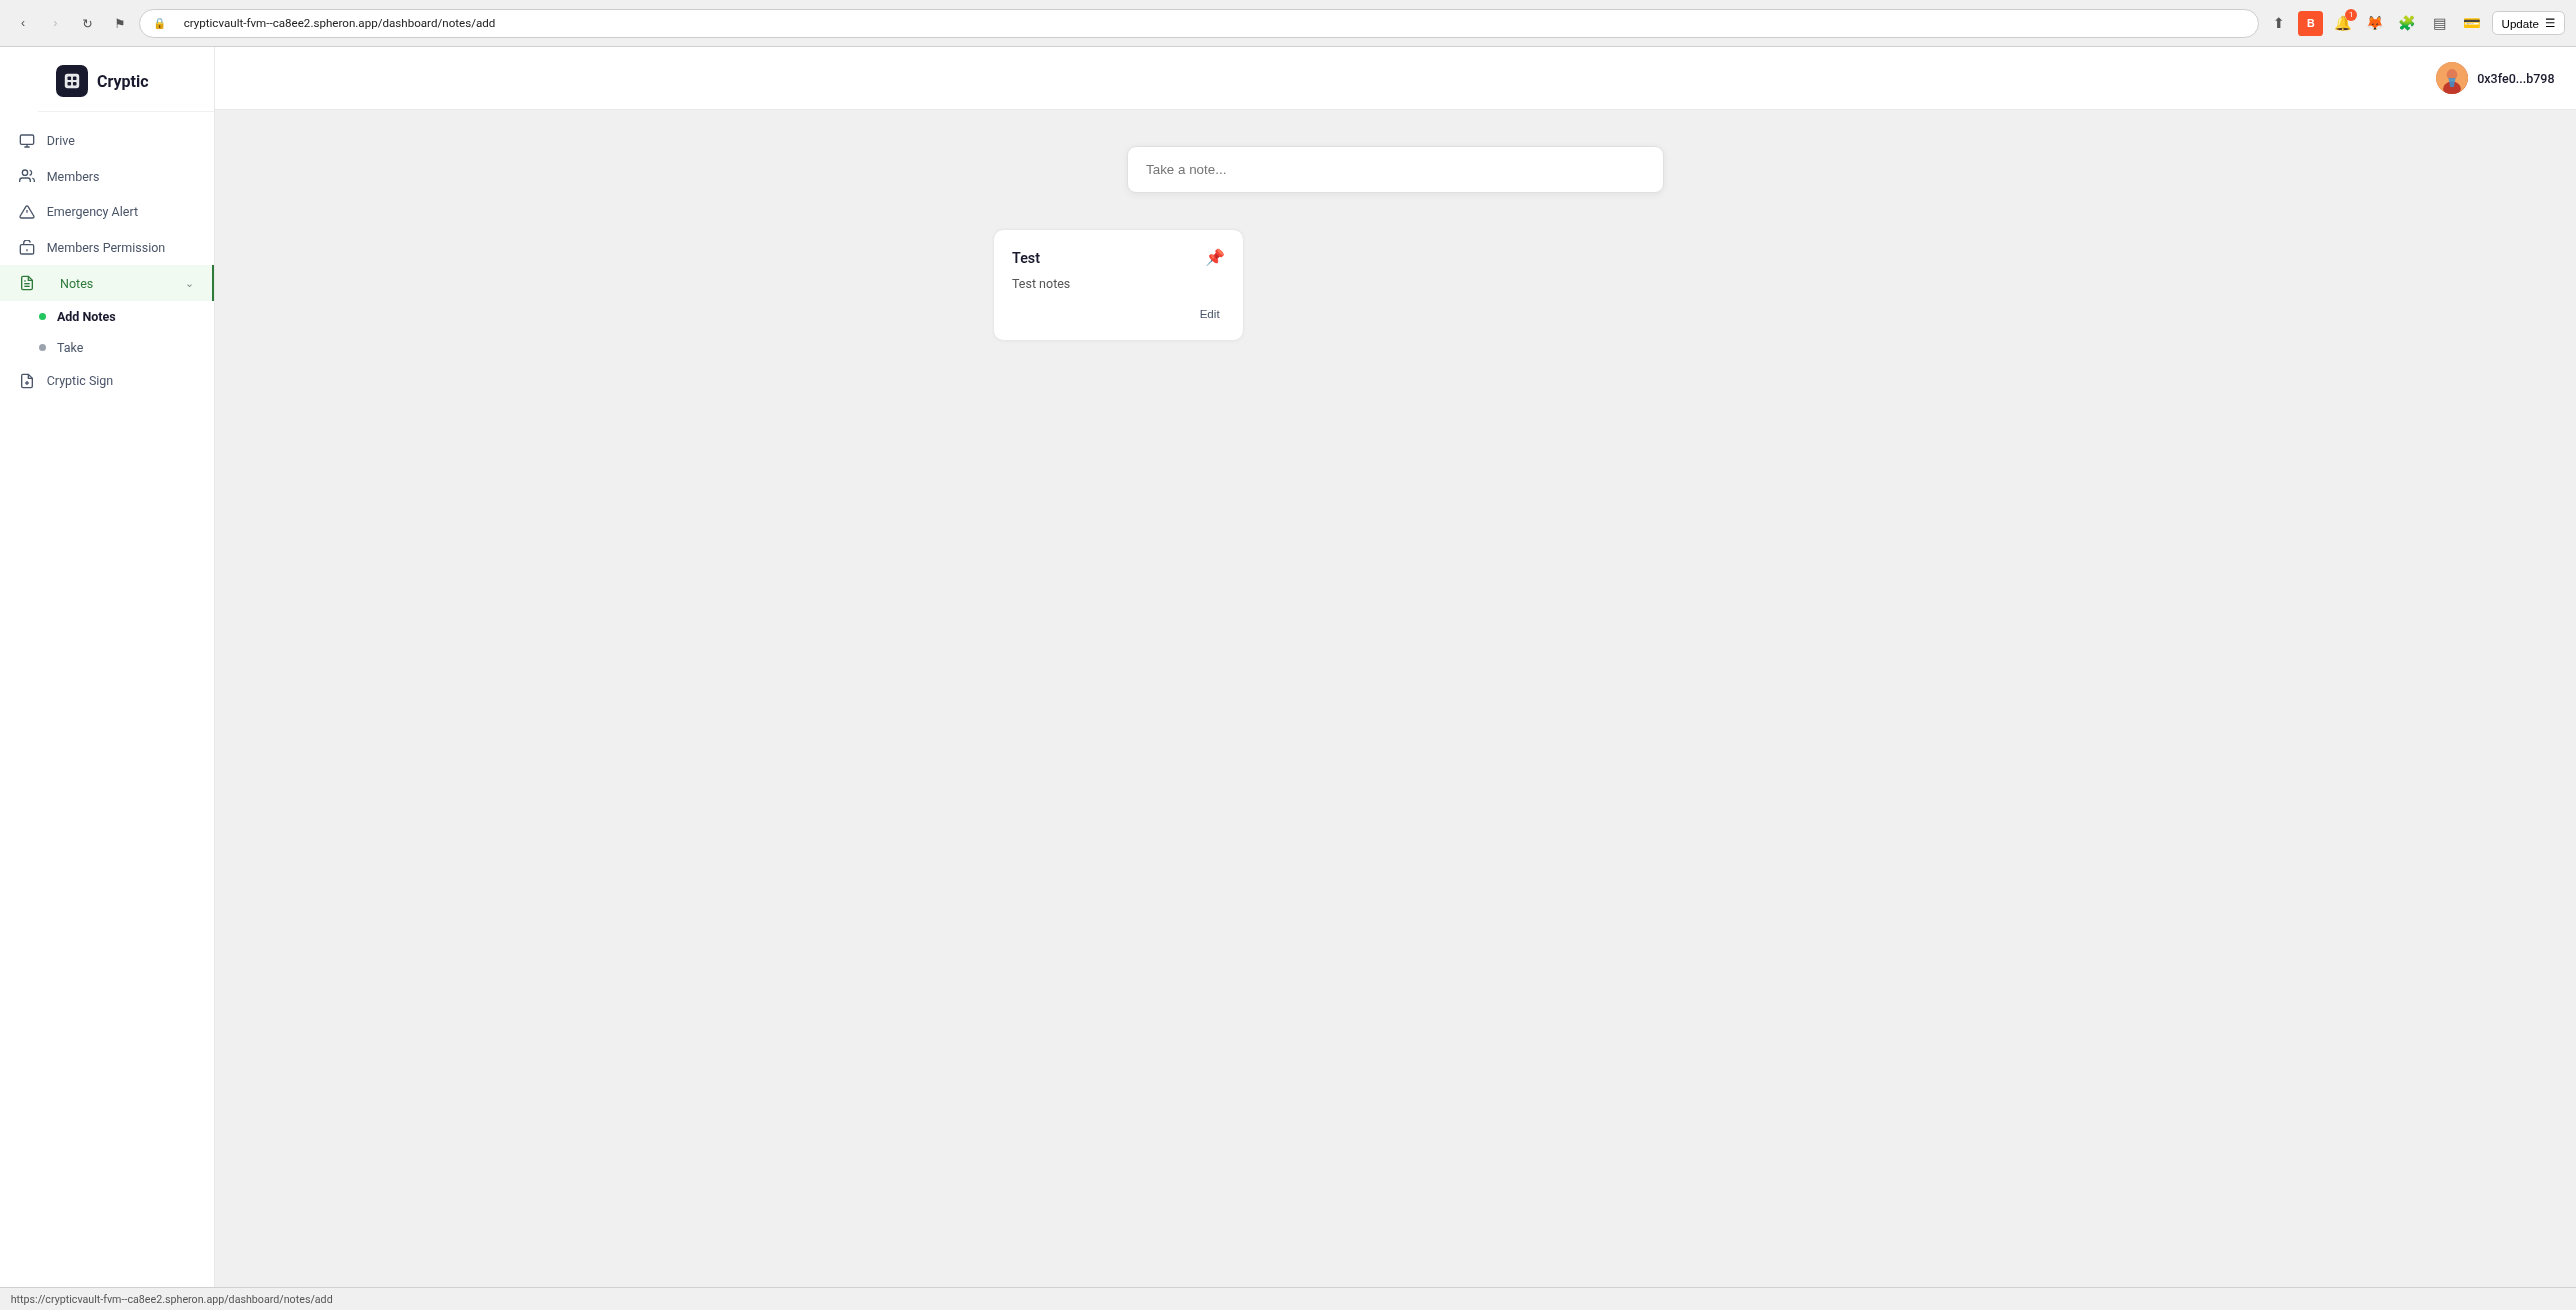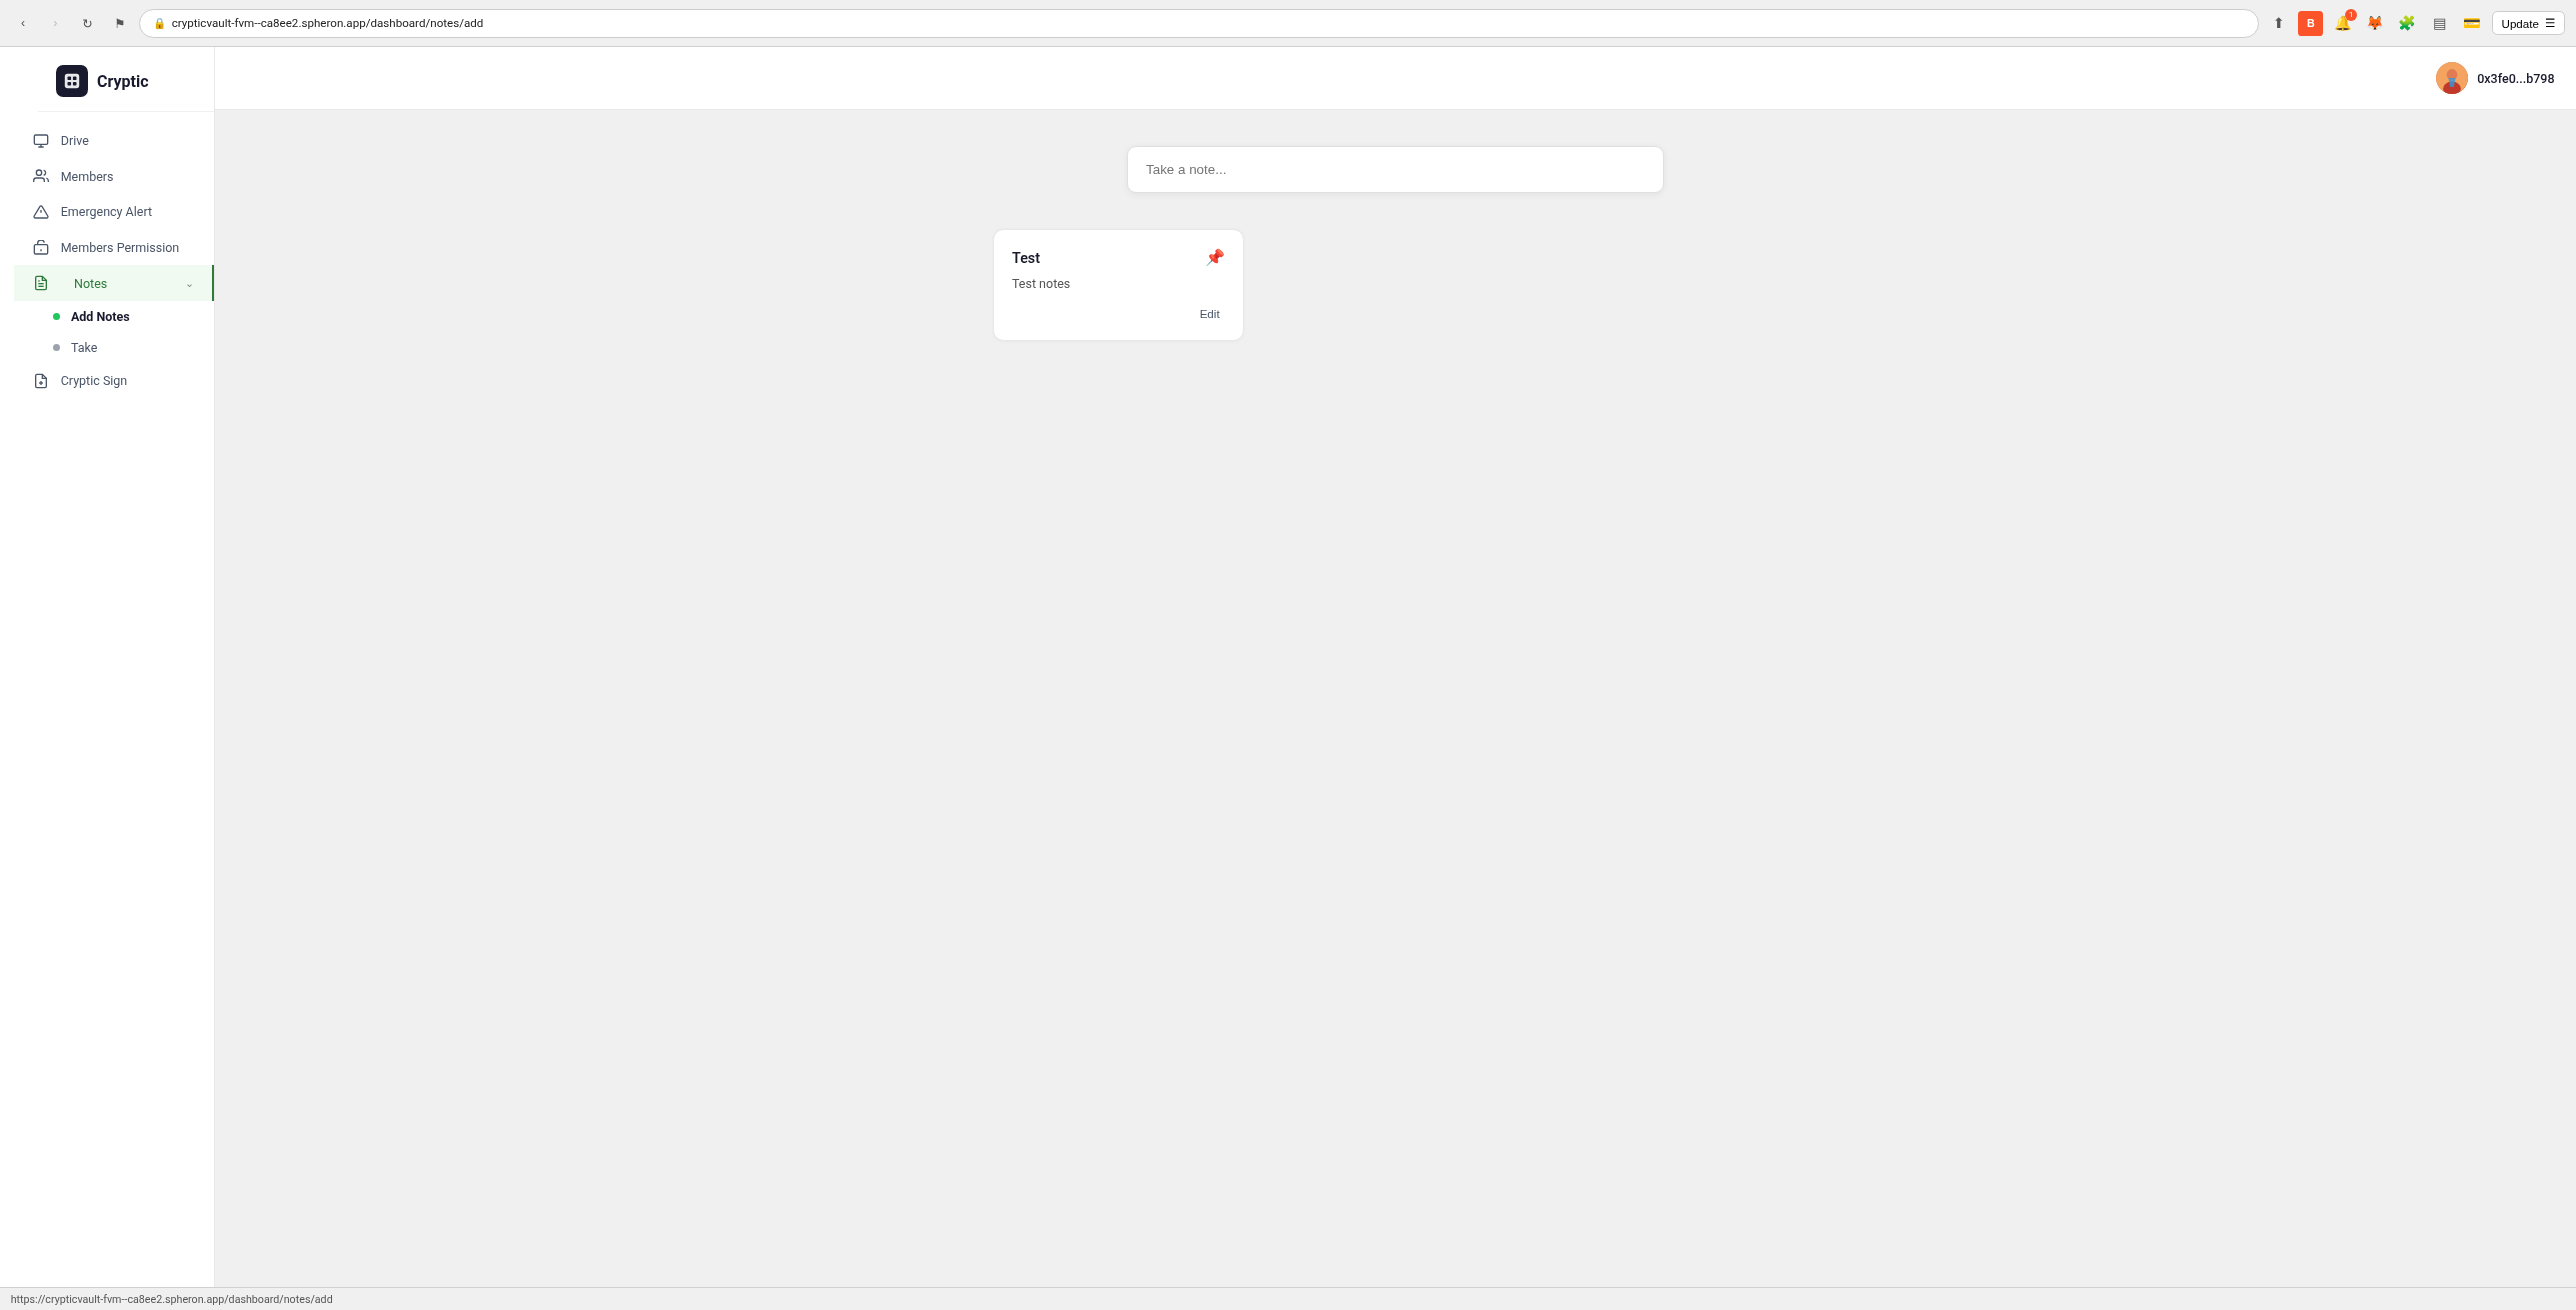--- a/index.html
+++ b/index.html
@@ -41,21 +41,21 @@
       border: 0.9px solid #ccc;
       border-radius: 18px;
       padding: 0 12.5px;
       font-size: 11.6px;
       background: white;
       display: flex; align-items: center;
       gap: 5.4px;
       color: #333;
     }
     .url-bar .lock-icon { color: #555; font-size: 10.7px; }
-    .url-bar .url-text { font-size: 11.6px; color: #222; }
+    .url-bar .url-text { font-size: 11.6px; color: #222; margin-left: 12px; }
 
     .browser-actions {
       display: flex; align-items: center; gap: 7.2px;
     }
     .browser-action-btn {
       width: 25px; height: 25px;
       border: none; background: transparent; cursor: pointer;
       display: flex; align-items: center; justify-content: center;
       color: #555; font-size: 14.3px;
       border-radius: 3.6px;
@@ -127,21 +127,20 @@
     }
     .logo-text {
       font-size: 16px;
       font-weight: 700;
       color: #1a1a2e;
     }
 
     .sidebar-nav {
       padding: 10.7px 0;
       flex: 1;
-      margin-left: 14px;
     }
 
     .nav-item {
       display: flex;
       align-items: center;
       gap: 10.7px;
       padding: 9.8px 18px;
       cursor: pointer;
       color: #4a5568;
       font-size: 12.5px;

